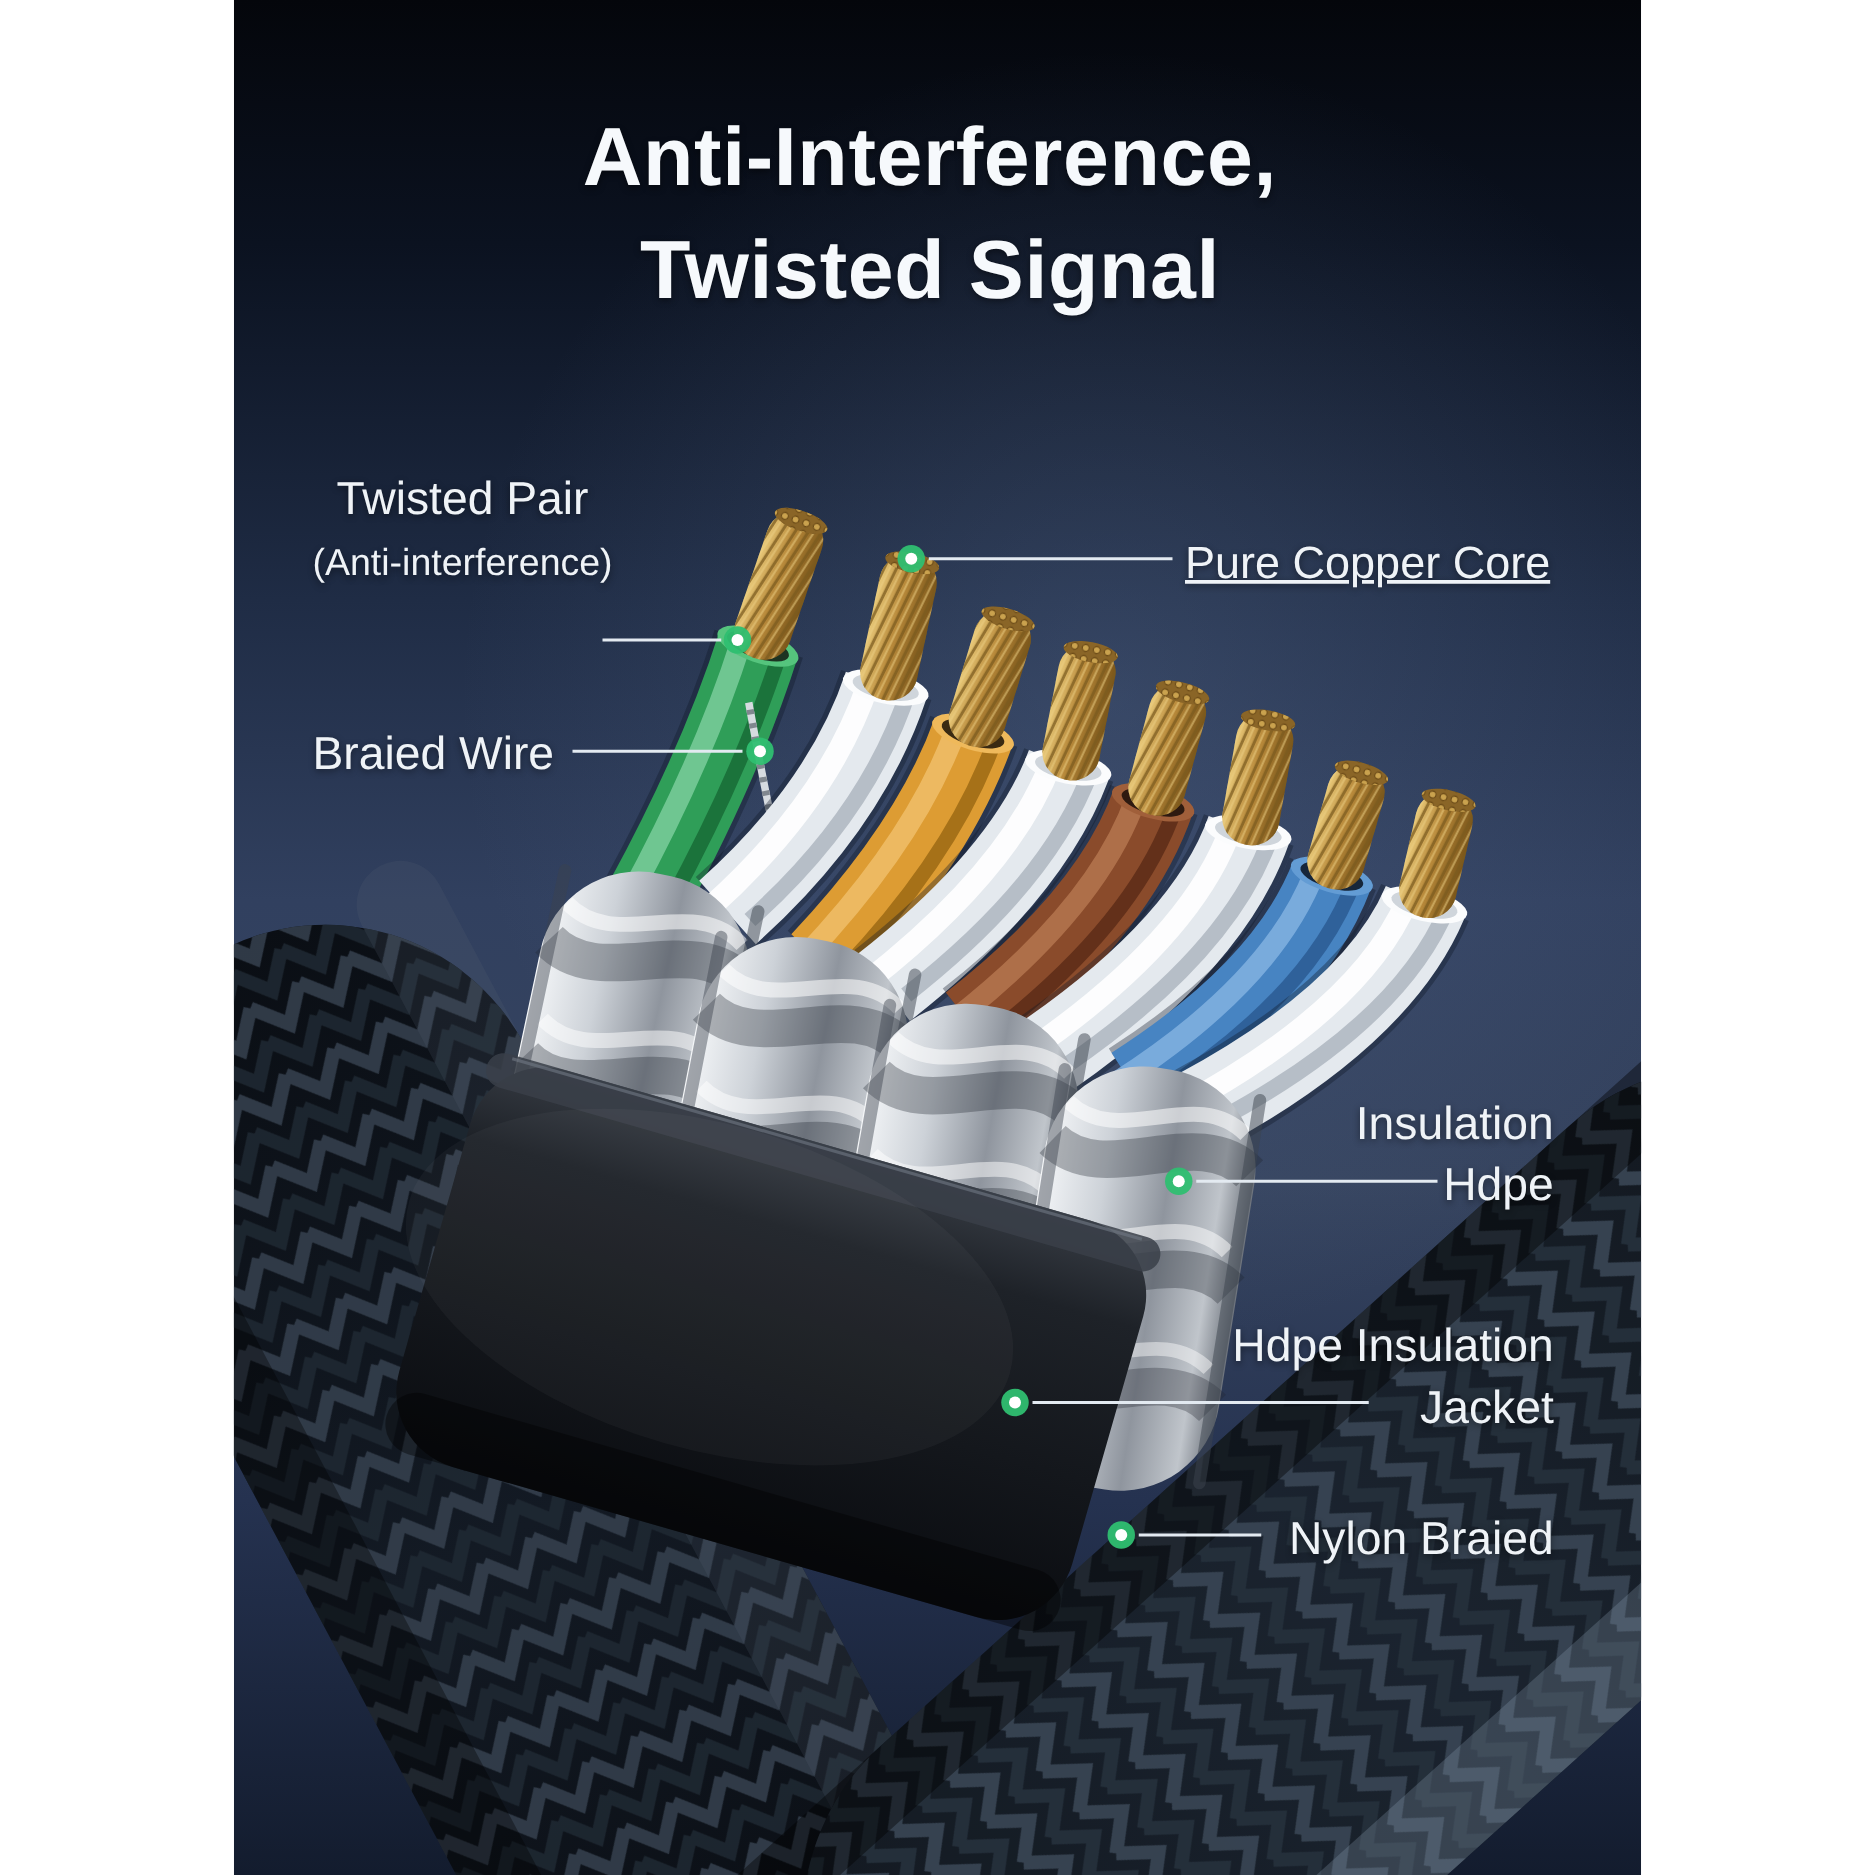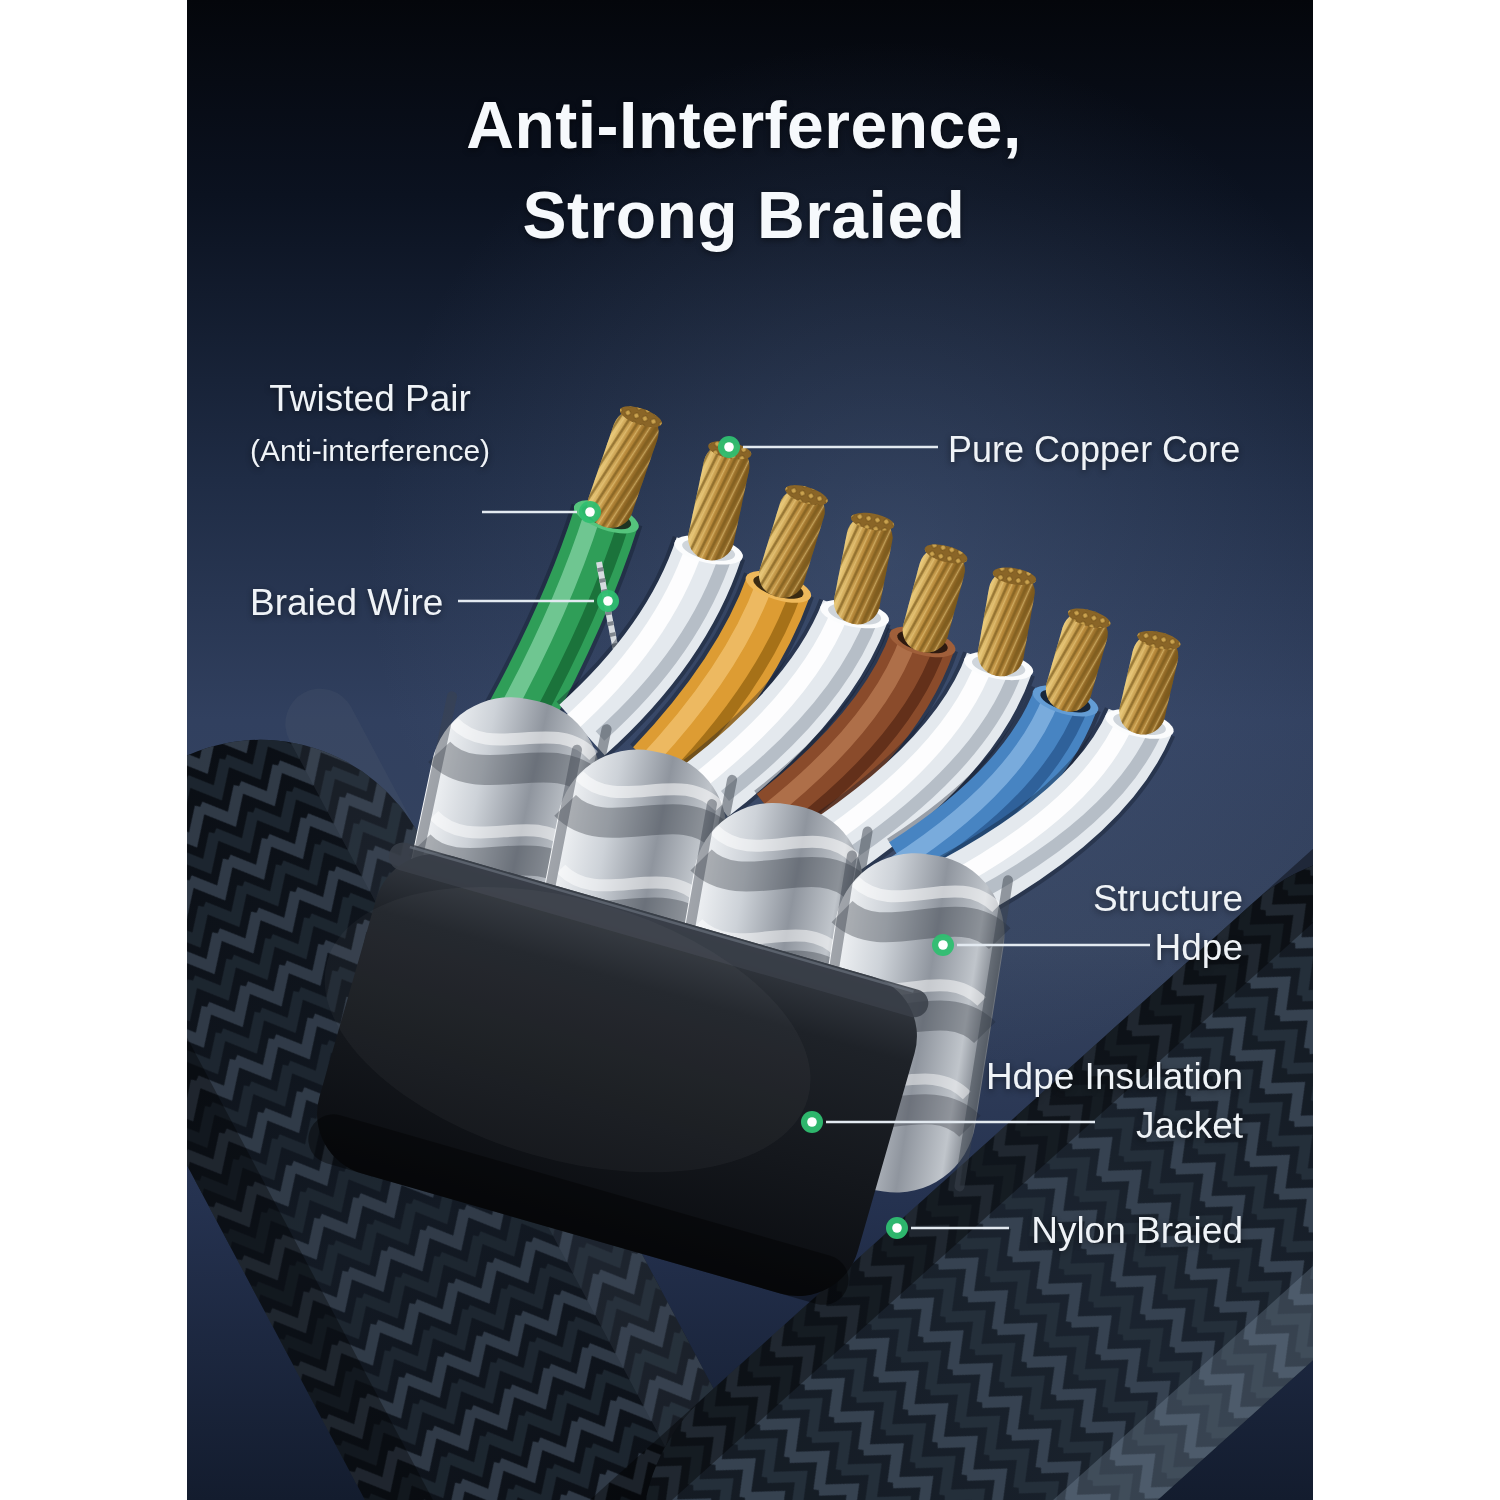--- a/index.html
+++ b/index.html
@@ -9,21 +9,21 @@
   .photo svg{position:absolute;left:0;top:0;}
   .label{position:absolute;color:#eff3f7;text-shadow:0 2px 6px rgba(0,0,0,.45);z-index:5;}
   .title{left:0;right:12px;top:80px;text-align:center;font-size:66px;font-weight:700;line-height:90px;
          color:#f6f9fc;letter-spacing:.5px;}
   .lbl{font-size:37px;font-weight:400;line-height:49px;white-space:nowrap;}
   .lbl-left{text-align:center;}
   .lbl-right{text-align:right;}
   .twisted{left:63px;top:370px;line-height:57px;}
   .twisted .sub{font-size:30px;line-height:34px;margin-top:7px;}
   .groundwire{left:63px;top:578px;}
-  .purecopper{left:761px;top:425px;font-size:36px;}
+  .purecopper{left:761px;top:425px;font-size:36px;text-decoration:underline;}
   .alufoil{right:70px;top:874px;}
   .hdpe{right:70px;top:1052px;}
   .nylon{right:70px;top:1206px;}
 </style>
 </head>
 <body>
 
 <div class="canvas">
   <div class="photo">
 
@@ -292,34 +292,34 @@
           </g>
         <g>
             <circle cx="710" cy="1228" r="11" fill="#2fbf71" opacity="0.95"></circle>
             <circle cx="710" cy="1228" r="4.8" fill="#ffffff"></circle>
           </g>
       </g>
     </svg>
 
     <div class="label title">
       <div>Anti-Interference,</div>
-      <div>Strong Braied</div>
+      <div>Twisted Signal</div>
     </div>
 
     <div class="label lbl lbl-left twisted">
       <div>Twisted Pair</div>
       <div class="sub">(Anti-interference)</div>
     </div>
 
     <div class="label lbl lbl-left groundwire">Braied Wire</div>
 
     <div class="label lbl lbl-left purecopper">Pure Copper Core</div>
 
     <div class="label lbl lbl-right alufoil">
-      <div>Structure</div>
+      <div>Insulation</div>
       <div>Hdpe</div>
     </div>
 
     <div class="label lbl lbl-right hdpe">
       <div>Hdpe Insulation</div>
       <div>Jacket</div>
     </div>
 
     <div class="label lbl lbl-right nylon">Nylon Braied</div>
 

